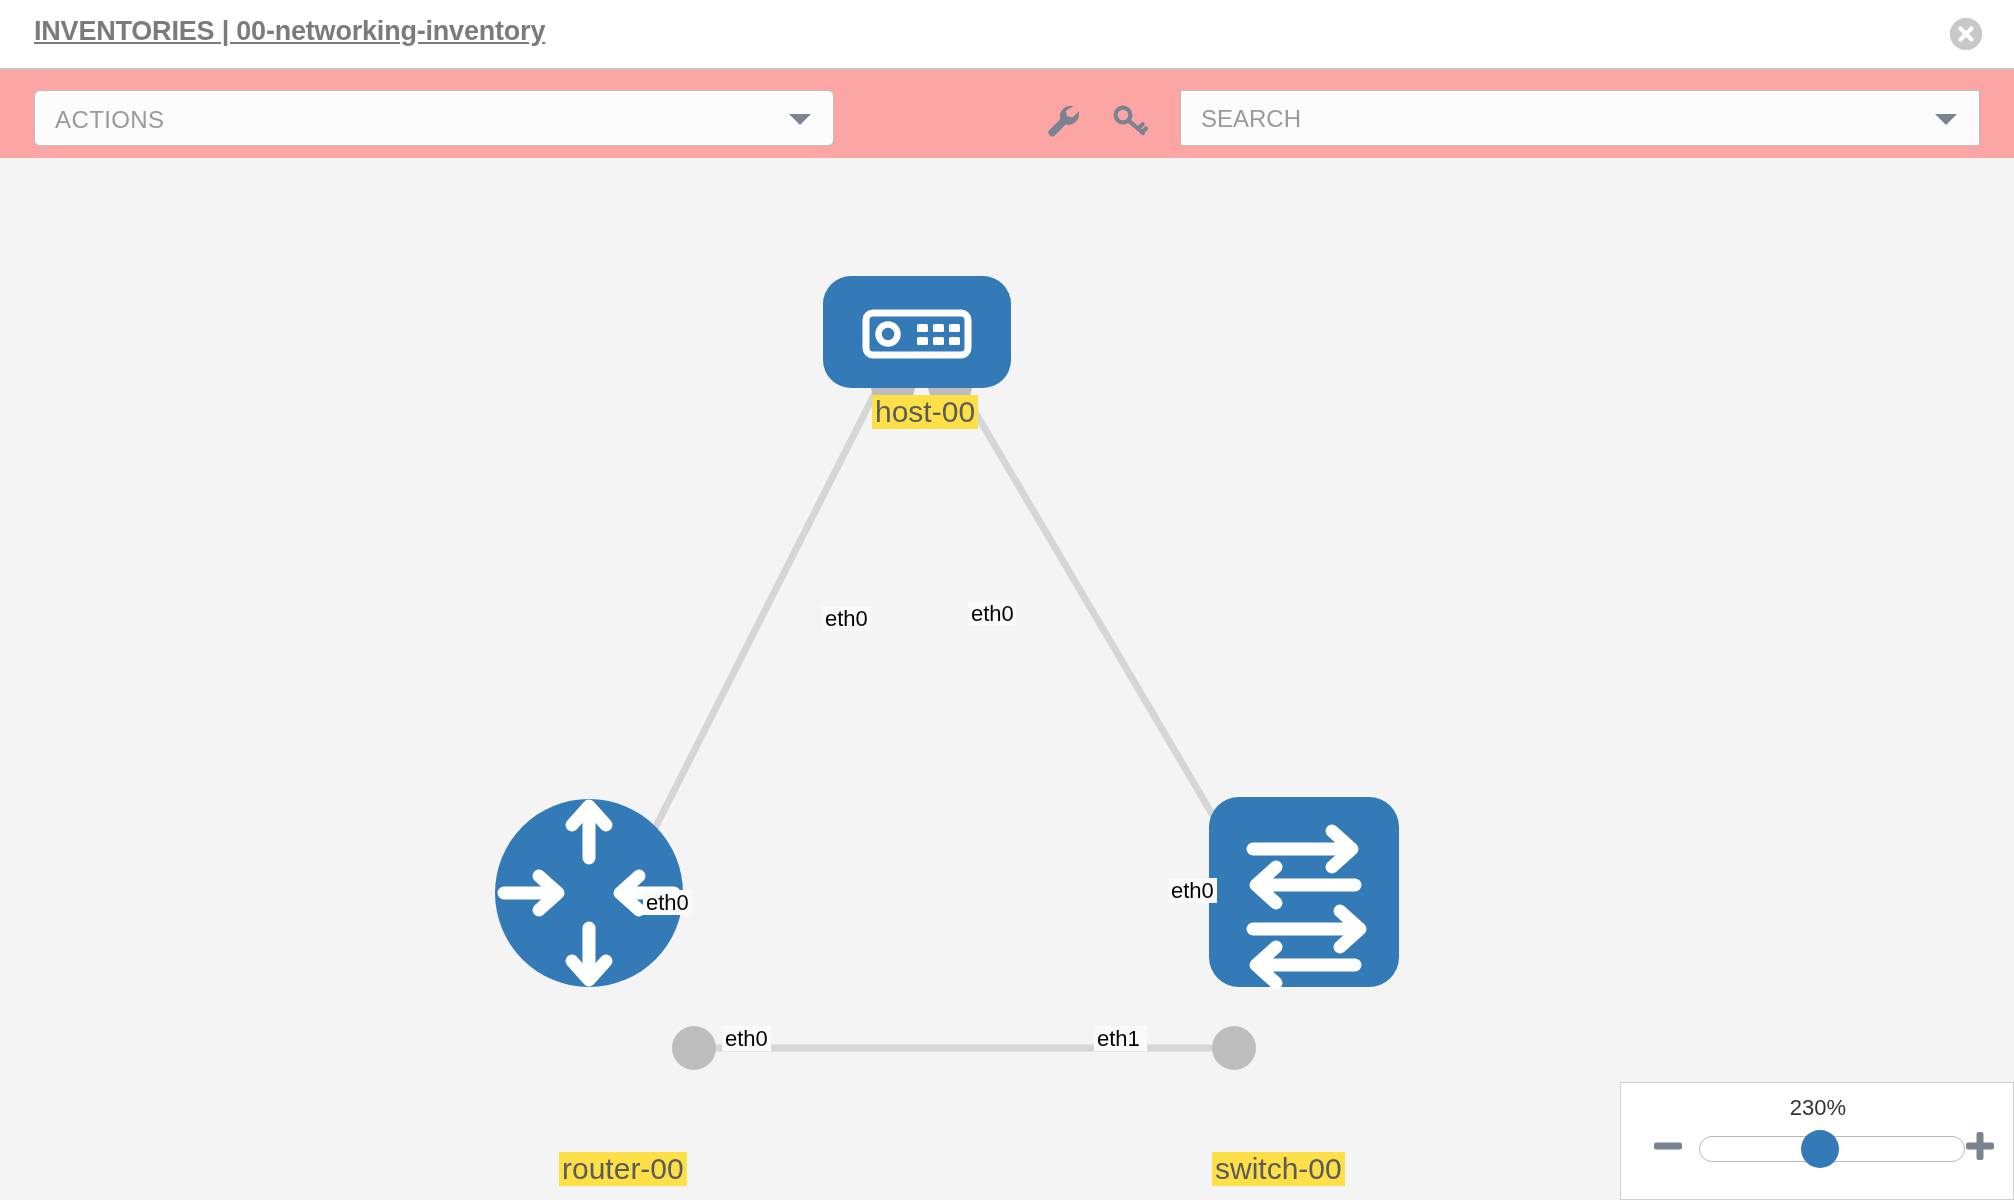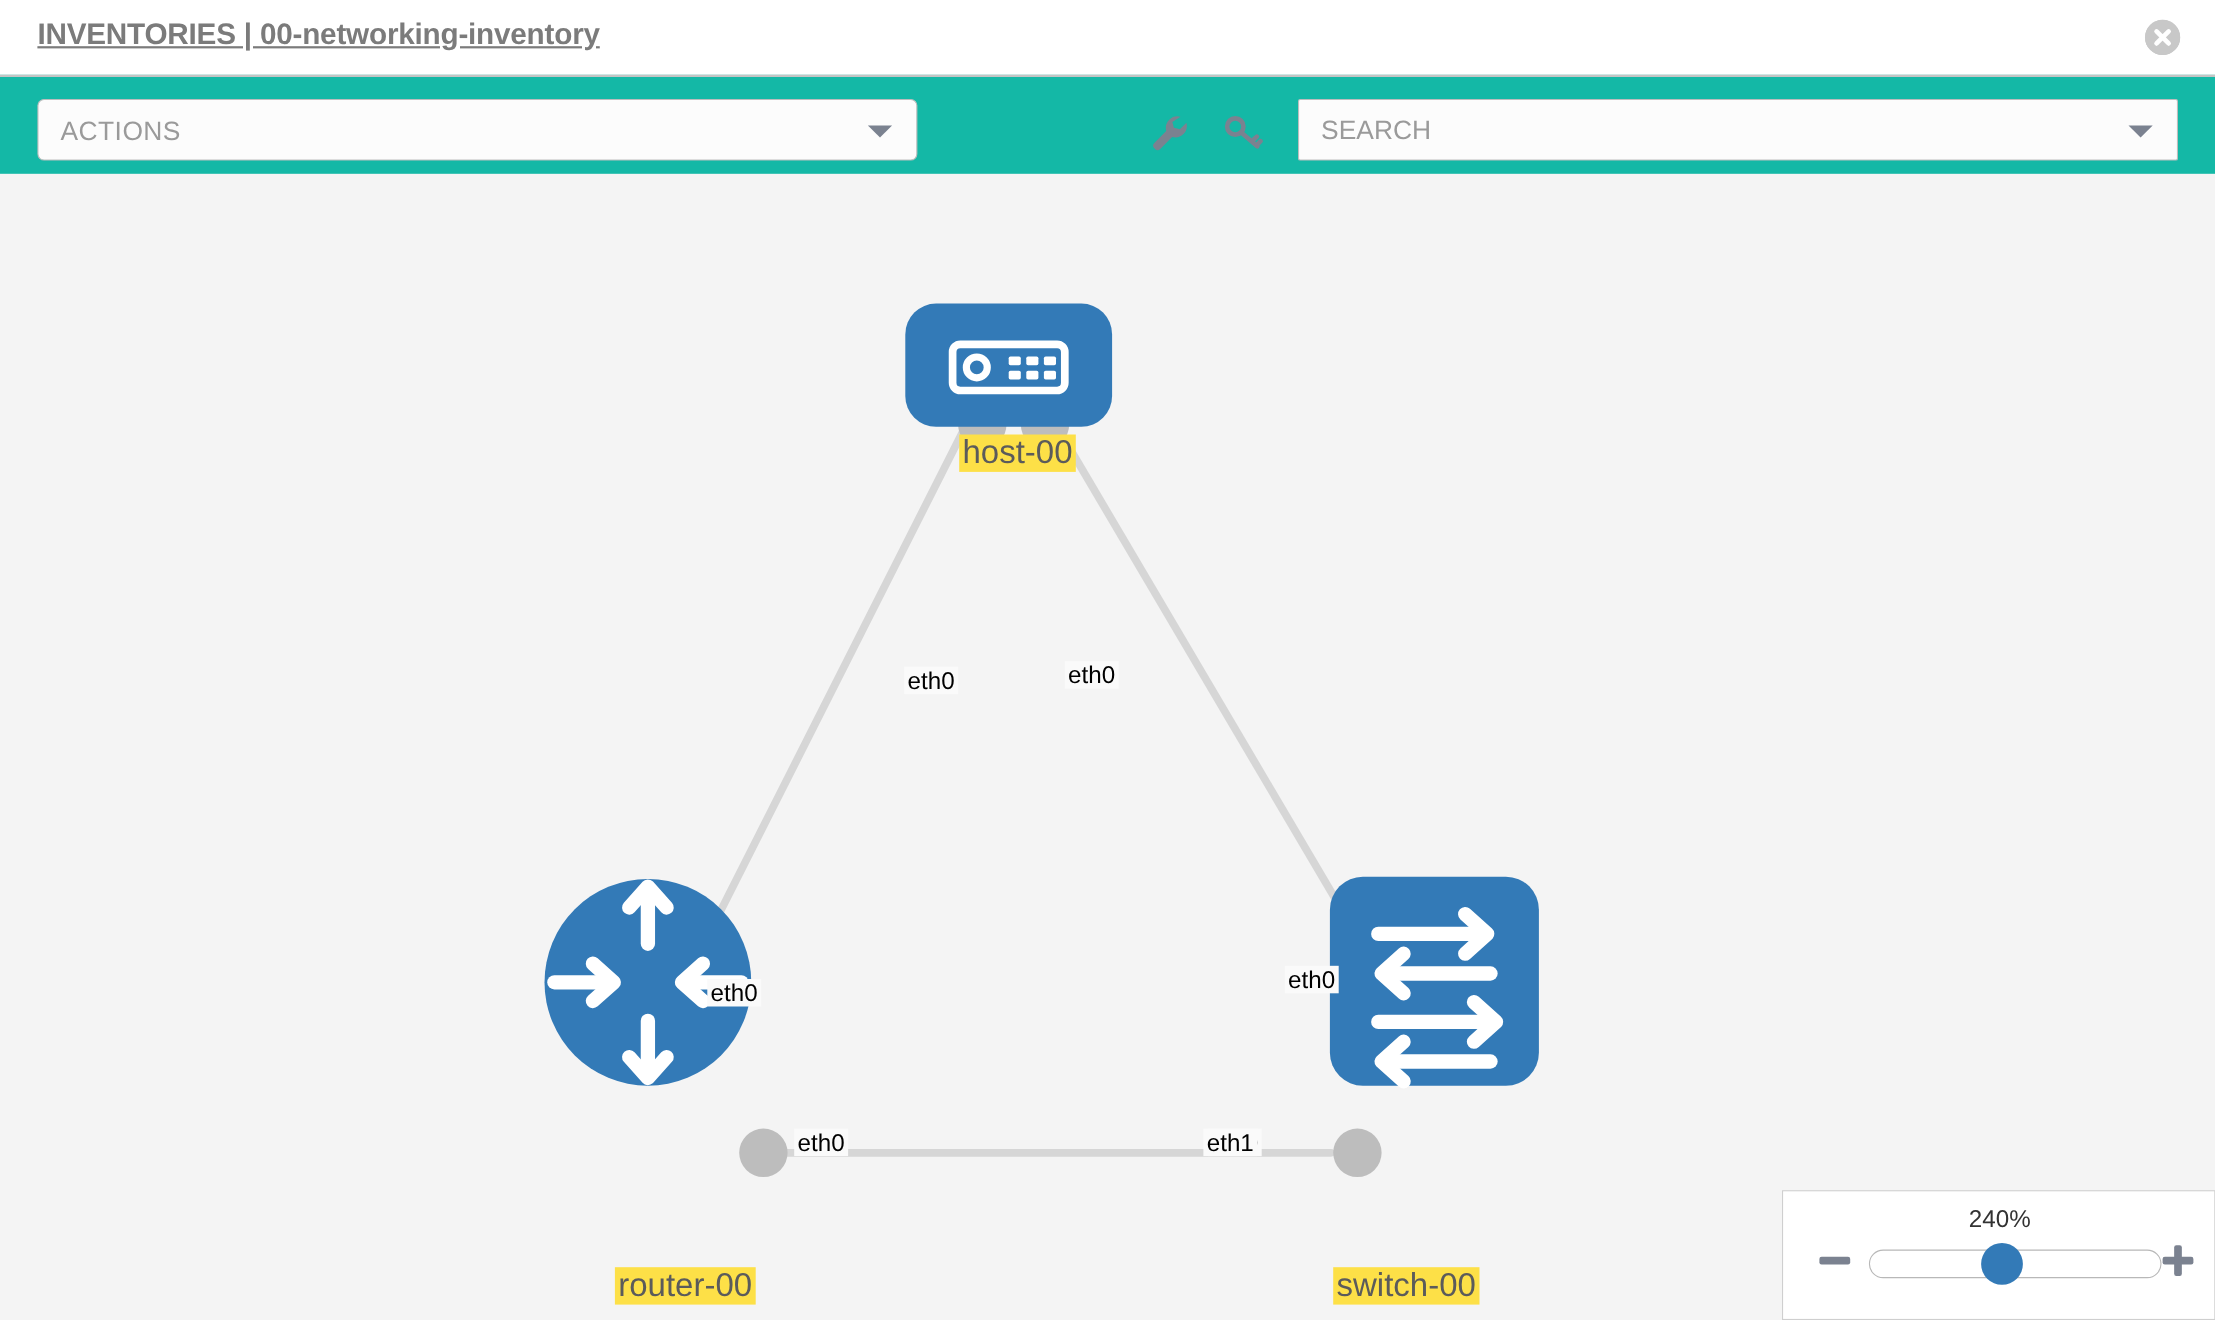--- a/index.html
+++ b/index.html
@@ -46,21 +46,21 @@
     cursor: pointer;
   }
   .close-btn svg { display: block; }
 
   
   .toolbar {
     position: absolute;
     left: 0; top: 68px;
     width: 2014px;
     height: 112px;
-    background: #14b8a6;
+    background: #fca5a5;
     border-top: 2px solid #c4c4c4;
     border-bottom: 2px solid #c4c4c4;
     box-sizing: border-box;
   }
   .actions-select {
     position: absolute;
     left: 34px;
     top: 20px;
     width: 800px;
     height: 56px;
@@ -355,21 +355,21 @@
   <div class="iface-label" style="left:1168px; top:720px;">eth0</div>
 
   <div class="iface-label" style="left:722px; top:868px;">eth0</div>
 
   <div class="iface-label" style="left:1098px; top:868px;">eth0</div>
 
   <div class="iface-label" style="left:1094px; top:868px;">eth1</div>
 </div>
 
 <div class="zoom-panel">
-  <div class="zoom-pct">240%</div>
+  <div class="zoom-pct">230%</div>
 
   <div class="zoom-minus">
     <svg width="34" height="34" viewBox="0 0 34 34" aria-hidden="true">
       <rect x="3" y="13.5" width="28" height="7" rx="2" fill="#7b8290"></rect>
     </svg>
   </div>
 
   <div class="zoom-track"></div>
   <div class="zoom-thumb"></div>
 

